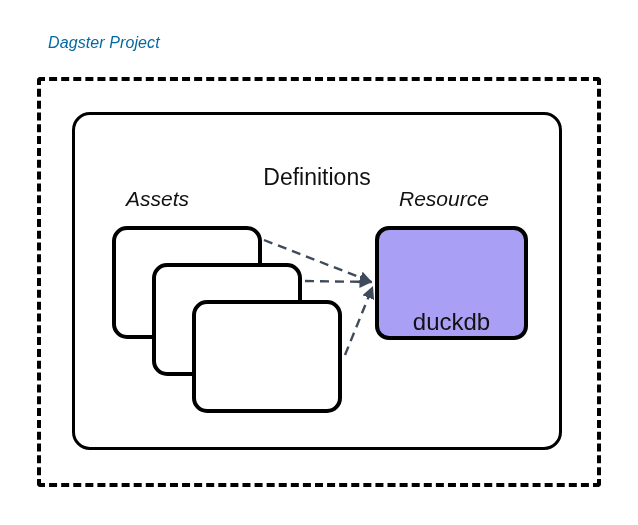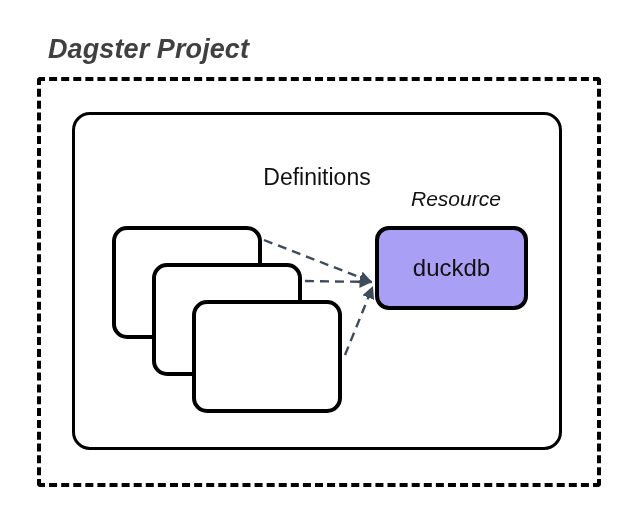--- a/index.html
+++ b/index.html
@@ -17,24 +17,24 @@
     height: 525px;
     background: #ffffff;
     overflow: hidden;
   }
 
   
   #project-label {
     position: absolute;
     left: 48px;
     top: 34px;
-    font-size: 27px;
+    font-size: 16px;
     font-style: italic;
-    font-weight: 700;
-    color: #404040;
+    font-weight: 400;
+    color: #0369a1;
     letter-spacing: 0.1px;
     white-space: nowrap;
   }
   #project-box {
     position: absolute;
     left: 37px;
     top: 77px;
     width: 564px;
     height: 410px;
     box-sizing: border-box;
@@ -71,21 +71,21 @@
   
   .group-label {
     position: absolute;
     font-size: 21px;
     font-style: italic;
     font-weight: 400;
     color: #111111;
     white-space: nowrap;
   }
   #assets-label { left: 126px; top: 187px; }
-  #resource-label { left: 411px; top: 187px; text-align: center; }
+  #resource-label { left: 399px; top: 187px; text-align: center; }
 
   
   .asset-card {
     position: absolute;
     width: 150px;
     height: 113px;
     box-sizing: border-box;
     border: 4px solid #000000;
     border-radius: 15px;
     background: #ffffff;
@@ -104,26 +104,26 @@
     z-index: 6;
     pointer-events: none;
   }
 
   
   #duckdb-box {
     position: absolute;
     left: 375px;
     top: 226px;
     width: 153px;
-    height: 84px;
+    height: 114px;
     box-sizing: border-box;
     border: 4px solid #15803d;
     border-radius: 14px;
     display: flex;
-    align-items: center;
+    align-items: flex-end;
     justify-content: center;
     z-index: 7;
   }
   #duckdb-label {
     font-size: 24px;
     font-style: normal;
     font-weight: 400;
     color: #111111;
   }
 </style>
@@ -131,20 +131,21 @@
 <body>
 
 <div id="canvas" style="background: rgb(255, 255, 255);">
 
   <div id="project-label">Dagster Project</div>
   <div id="project-box" style="border-color: rgb(0, 0, 0);"></div>
 
   <div id="definitions-box" style="border-color: rgb(0, 0, 0);"></div>
   <div id="definitions-title">Definitions</div>
 
+  <div id="assets-label" class="group-label">Assets</div>
   <div id="resource-label" class="group-label">Resource</div>
 
   <div id="asset-card-1" class="asset-card" style="background: rgb(255, 255, 255); border-color: rgb(0, 0, 0);"></div>
   <div id="asset-card-2" class="asset-card" style="background: rgb(255, 255, 255); border-color: rgb(0, 0, 0);"></div>
   <div id="asset-card-3" class="asset-card" style="background: rgb(255, 255, 255); border-color: rgb(0, 0, 0);"></div>
 
   <svg id="edges" viewBox="0 0 638 525">
     <defs>
       <marker id="arrow" markerWidth="7" markerHeight="7" refX="5.2" refY="2.6" orient="auto" markerUnits="strokeWidth">
         <path d="M0,0 L5.2,2.6 L0,5.2 z" fill="#3f4a5a"></path>

